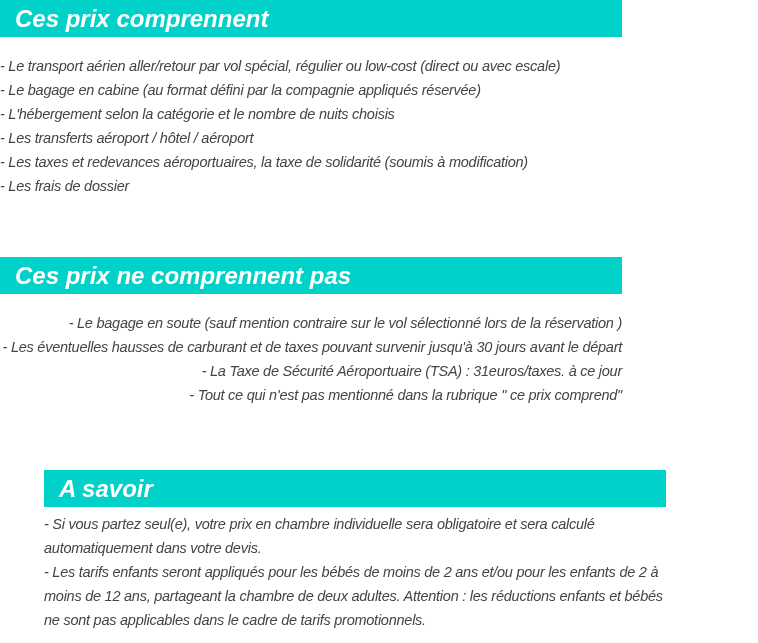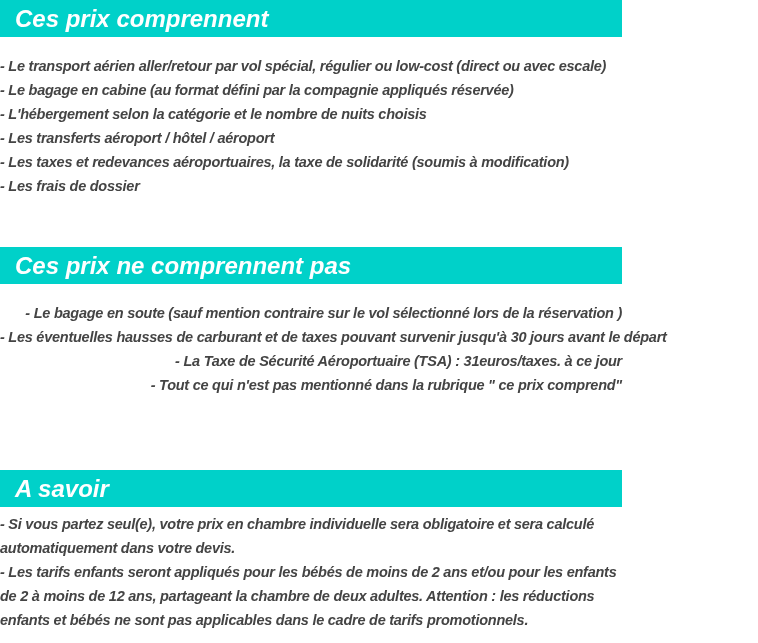--- a/index.html
+++ b/index.html
@@ -28,21 +28,20 @@
       font-size: 24px;
       line-height: 37px;
       padding-left: 15px;
       box-sizing: border-box;
       white-space: nowrap;
     }
     .items {
       margin: 0;
       padding: 0;
       list-style: none;
-      font-weight: bold;
     }
     .item {
       color: #444444;
       font-style: italic;
       font-size: 14.5px;
       line-height: 24px;
       white-space: nowrap;
       letter-spacing: -0.25px;
     }
     .item.wrap {
@@ -57,29 +56,29 @@
   <ul class="items" style="margin-top:17px;">
     <li class="item">- Le transport aérien aller/retour par vol spécial, régulier ou low-cost (direct ou avec escale)</li>
     <li class="item">- Le bagage en cabine (au format défini par la compagnie appliqués réservée)</li>
     <li class="item">- L'hébergement selon la catégorie et le nombre de nuits choisis</li>
     <li class="item">- Les transferts aéroport / hôtel / aéroport</li>
     <li class="item">- Les taxes et redevances aéroportuaires, la taxe de solidarité (soumis à modification)</li>
     <li class="item">- Les frais de dossier</li>
   </ul>
 </div>
 
-<div class="section" style="top:247px;">
+<div class="section" style="top:257px;">
   <div class="section-header">Ces prix ne comprennent pas</div>
   <ul class="items" style="margin-top:17px;text-align:right;">
     <li class="item">- Le bagage en soute (sauf mention contraire sur le vol sélectionné lors de la réservation )</li>
     <li class="item">- Les éventuelles hausses de carburant et de taxes pouvant survenir jusqu'à 30 jours avant le départ</li>
     <li class="item">- La Taxe de Sécurité Aéroportuaire (TSA) : 31euros/taxes. à ce jour</li>
     <li class="item">- Tout ce qui n'est pas mentionné dans la rubrique " ce prix comprend"</li>
   </ul>
 </div>
 
-<div class="section" style="top:470px;">
+<div class="section" style="top:470px;padding-left:44px;">
   <div class="section-header">A savoir</div>
   <ul class="items" style="margin-top:5px;">
     <li class="item wrap">- Si vous partez seul(e), votre prix en chambre individuelle sera obligatoire et sera calculé automatiquement dans votre devis.</li>
     <li class="item wrap">- Les tarifs enfants seront appliqués pour les bébés de moins de 2 ans et/ou pour les enfants de 2 à moins de 12 ans, partageant la chambre de deux adultes. Attention : les réductions enfants et bébés ne sont pas applicables dans le cadre de tarifs promotionnels.</li>
   </ul>
 </div>
 
 </body></html>

